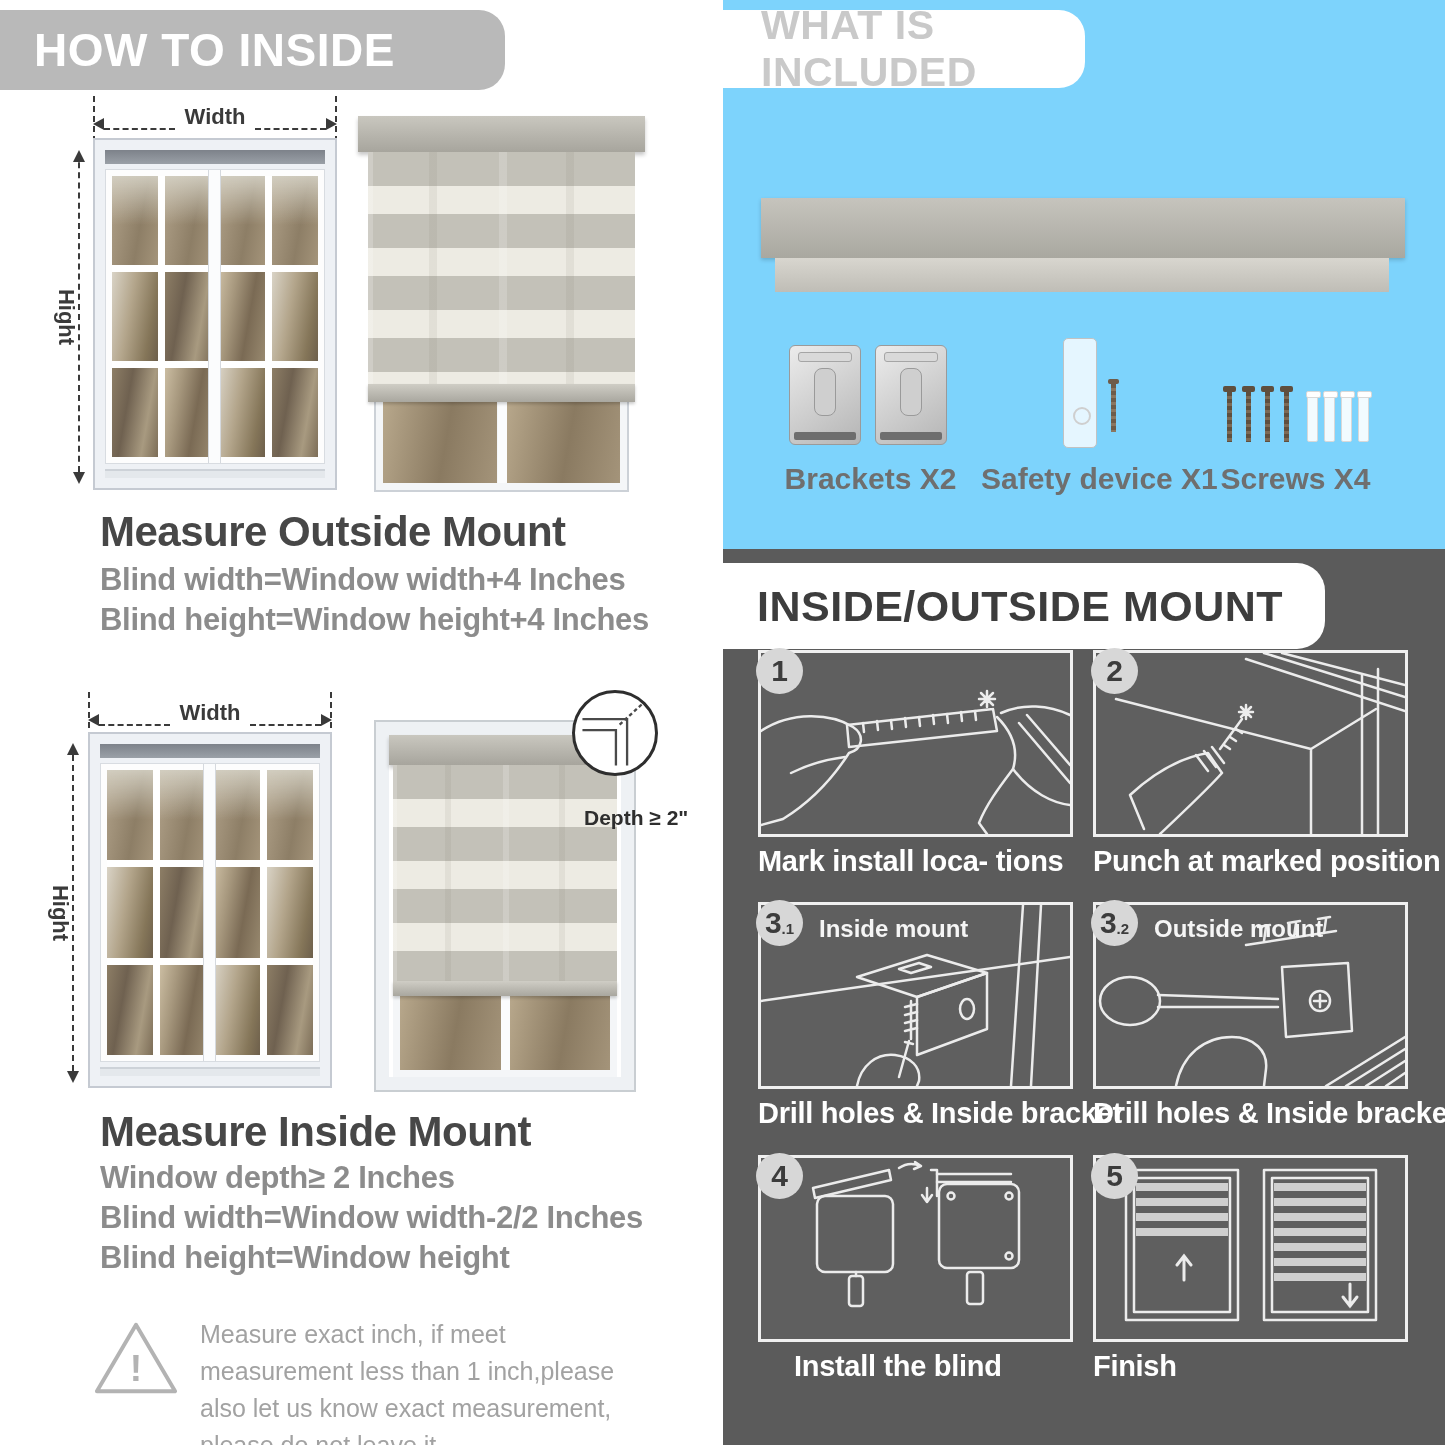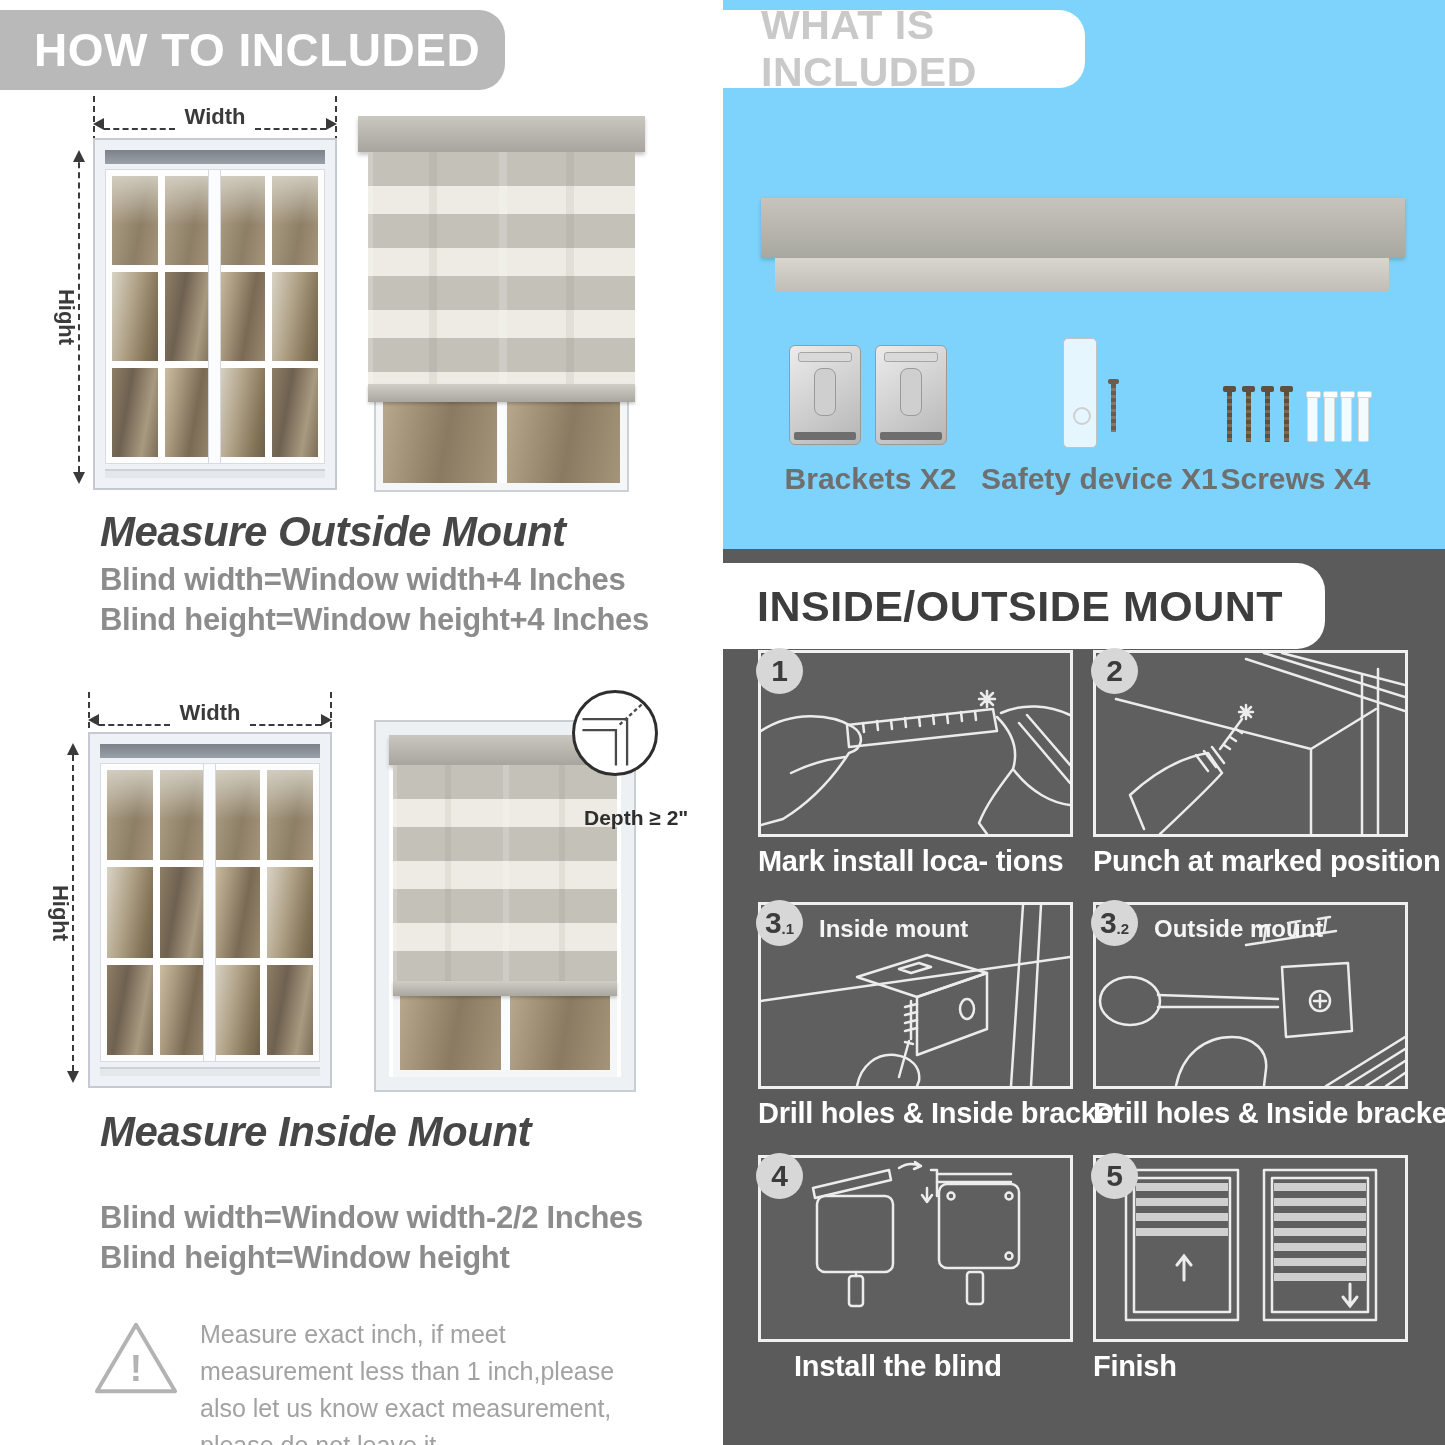--- a/index.html
+++ b/index.html
@@ -54,21 +54,21 @@
   .uw-glass{position:relative;height:100%;display:flex;gap:9px;}
   .uw-pane{flex:1;background:linear-gradient(100deg,#b9a98d,#8a7a61 55%,#a4947a);}
   .uw-div{position:absolute;left:50%;top:0;bottom:0;width:9px;margin-left:-4px;background:#fbfcfd;}
   .blind-frame{position:absolute;border:13px solid #eef1f4;outline:2px solid #c9ced2;}
 
   
   .mag{position:absolute;width:86px;height:86px;border-radius:50%;background:#fff;border:3px solid #2e2e2e;z-index:6;overflow:hidden;}
   .depth-lbl{position:absolute;font-weight:bold;font-size:21px;color:#2e2e2e;white-space:nowrap;z-index:6;}
 
   
-  .h-measure-title{position:absolute;font-weight:bold;font-size:42px;color:#474747;letter-spacing:-.5px;white-space:nowrap;font-style:italic;}
+  .h-measure-title{position:absolute;font-weight:bold;font-size:42px;color:#474747;letter-spacing:-.5px;white-space:nowrap;}
   .formula{position:absolute;font-weight:bold;font-size:31px;color:#8c8c8c;letter-spacing:-.3px;white-space:nowrap;}
   .warning{position:absolute;display:flex;align-items:flex-start;}
   .warning .wtext{margin-left:20px;width:460px;font-size:25px;color:#a2a2a2;line-height:37px;}
 
   
   .included{position:absolute;left:723px;top:0;width:722px;height:554px;background:#7dd3fc;}
   .inc-title{position:absolute;top:138px;left:0;width:100%;text-align:center;font-weight:bold;font-size:31px;color:#5d5d5d;}
   .headrail-a{position:absolute;left:38px;top:198px;width:644px;height:60px;background:linear-gradient(#c6c4bd,#a9a8a0);box-shadow:0 2px 4px rgba(0,0,0,.18);}
   .headrail-b{position:absolute;left:52px;top:258px;width:614px;height:34px;background:linear-gradient(#d8d6cf,#bfbdb6);}
   .item-label{position:absolute;top:462px;text-align:center;font-weight:bold;font-size:30px;color:#6f6f6f;white-space:nowrap;}
@@ -94,21 +94,21 @@
   .inner-label{position:absolute;top:10px;left:58px;color:#f5f5f5;font-weight:bold;font-size:24px;white-space:nowrap;}
   .caption{position:absolute;color:#ffffff;font-weight:bold;font-size:29px;white-space:nowrap;letter-spacing:-.3px;}
   .art{position:absolute;inset:0;width:100%;height:100%;}
 </style>
 </head>
 <body>
 
 <div class="canvas">
 
   <div class="banner banner-howto">
-    <span>HOW TO INCLUDED</span>
+    <span>HOW TO INSIDE</span>
   </div>
 
   <div class="hmeasure" style="left:93px;top:106px;width:244px;">
     <span class="vtick l"></span>
     <span class="ah ah-left"></span>
     <span class="line"></span>
     <span class="lbl">Width</span>
     <span class="line"></span>
     <span class="ah ah-right"></span>
     <span class="vtick r"></span>
@@ -215,20 +215,21 @@
       <g fill="none" stroke="#4a4a4a" stroke-width="2.5">
         <path d="M8,28 L56,28 L56,78"></path>
         <path d="M8,40 L44,40 L44,78"></path>
         <path d="M48,34 L72,12" stroke-dasharray="4 3"></path>
       </g>
     </svg>
   </div>
   <div class="depth-lbl" style="left:584px;top:806px;">Depth ≥ 2"</div>
 
   <div class="h-measure-title" style="left:100px;top:1108px;">Measure Inside Mount</div>
+  <div class="formula" style="left:100px;top:1160px;">Window depth≥ 2 Inches</div>
   <div class="formula" style="left:100px;top:1200px;">Blind width=Window width-2/2 Inches</div>
   <div class="formula" style="left:100px;top:1240px;">Blind height=Window height</div>
 
   <div class="warning" style="left:92px;top:1316px;">
     <svg width="88" height="82" viewBox="0 0 90 82">
       <path d="M45,8 L85,76 L5,76 Z" fill="none" stroke="#b3b3b3" stroke-width="4" stroke-linejoin="round"></path>
       <text x="45" y="66" font-size="38" fill="#b3b3b3" text-anchor="middle" font-weight="bold" font-family="Liberation Sans,sans-serif">!</text>
     </svg>
     <div class="wtext">Measure exact inch, if meet measurement less than 1 inch,please also let us know exact measurement, please do not leave it</div>
   </div>

